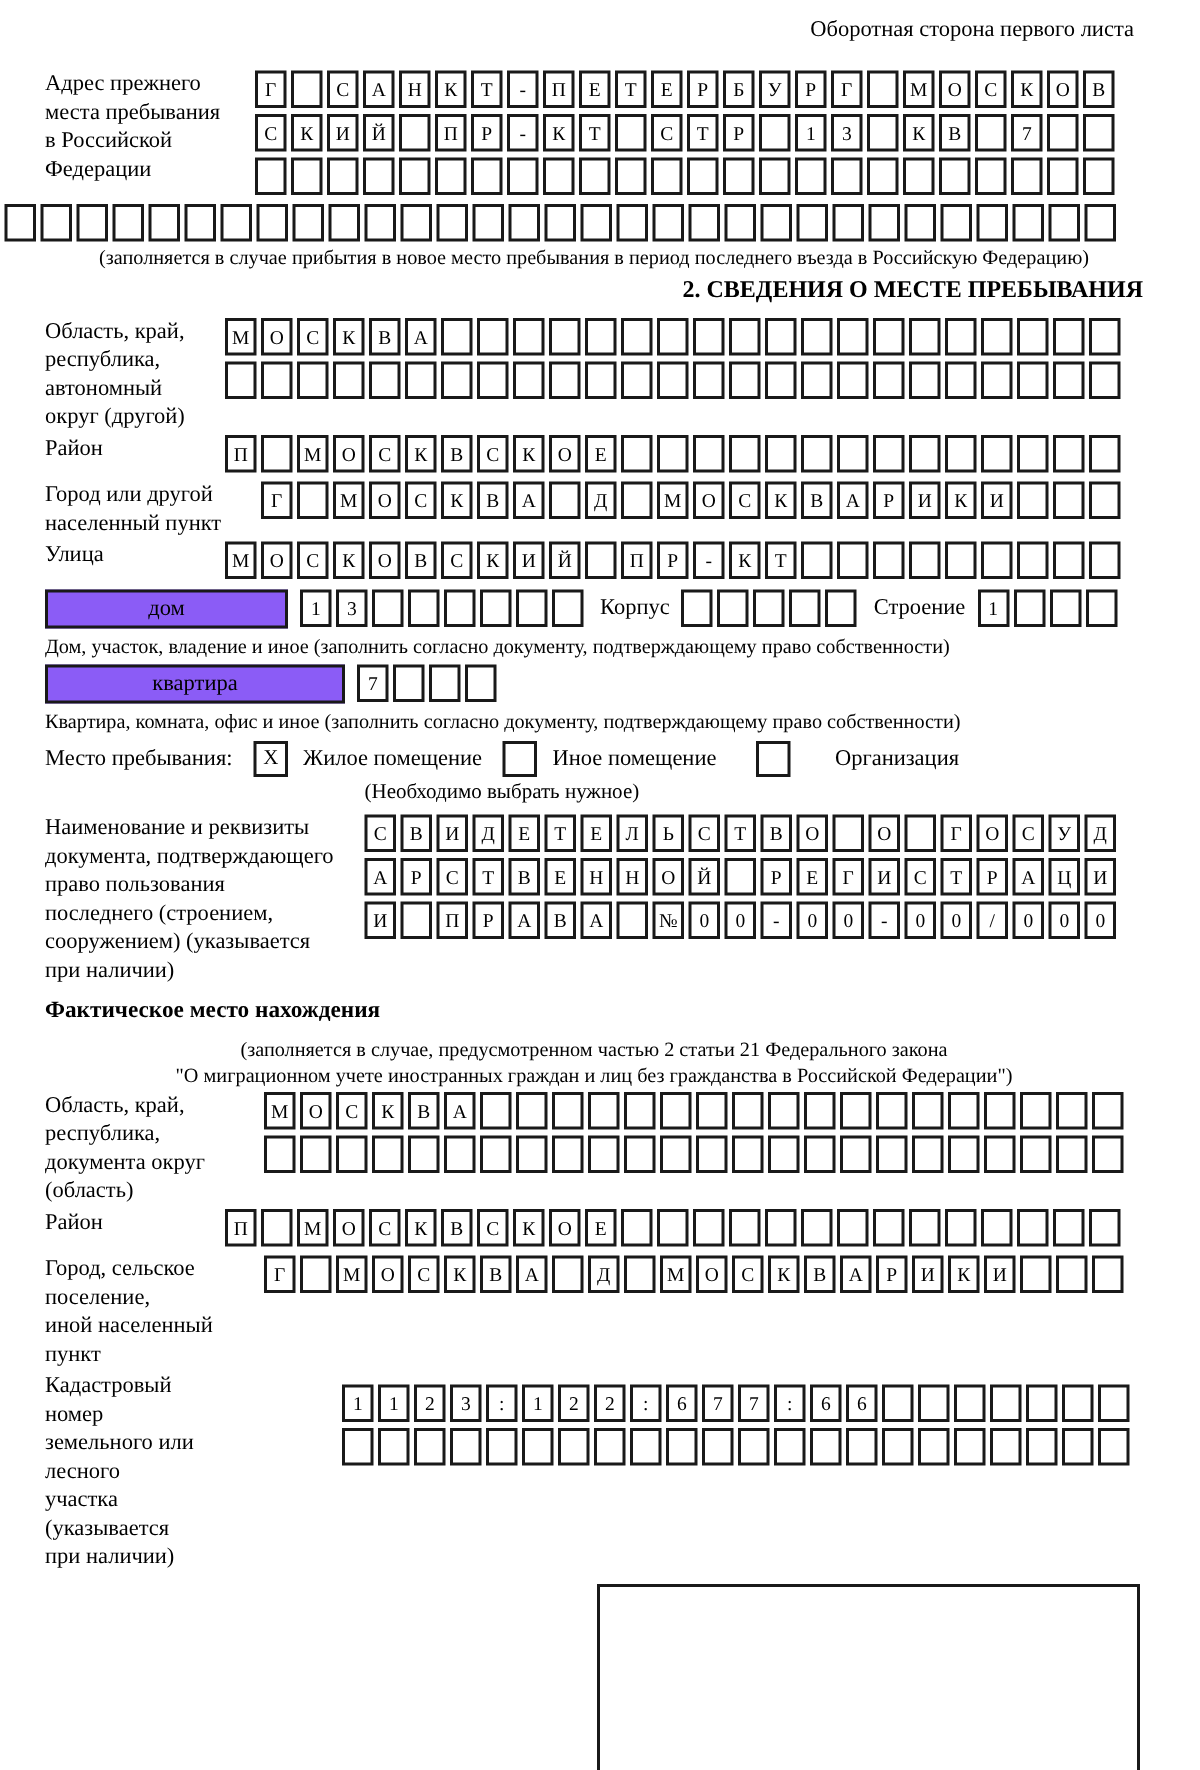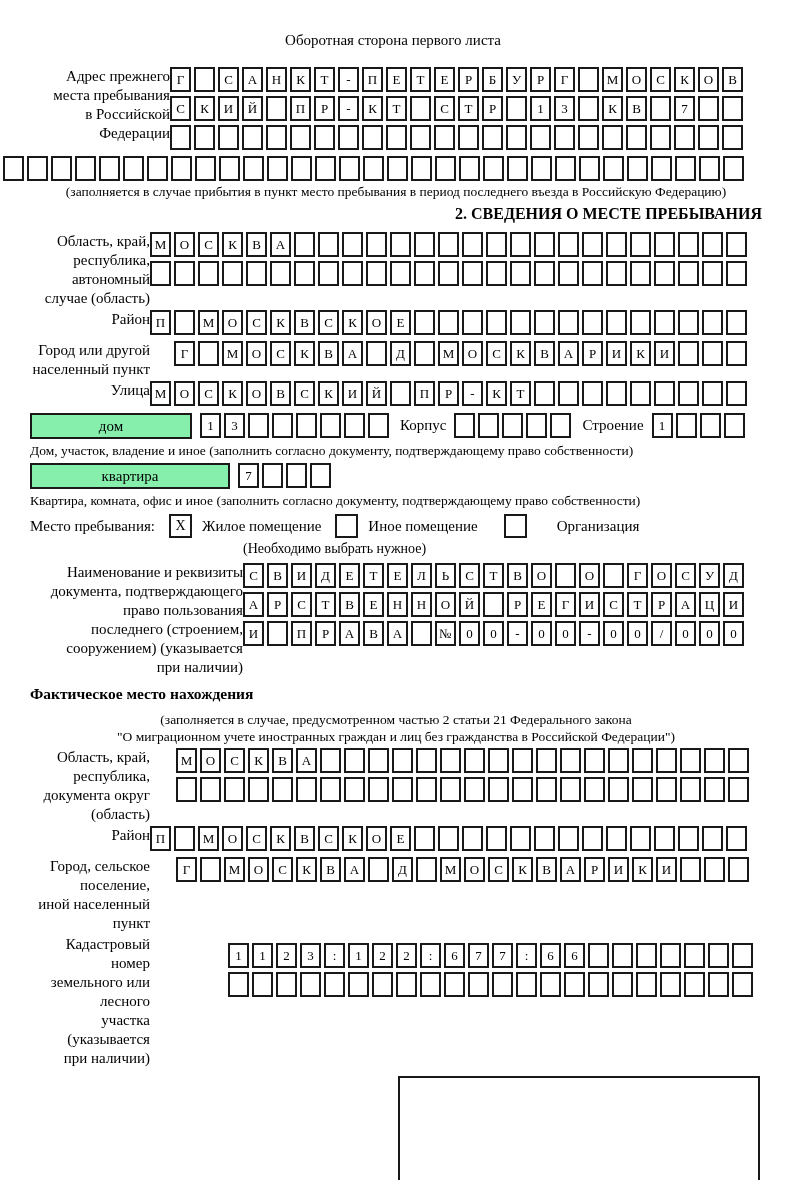--- a/index.html
+++ b/index.html
@@ -1,36 +1,36 @@
 <!DOCTYPE html>
 <html><head>
 <meta charset="utf-8">
 <style>
   html,body{margin:0;padding:0;background:#fff;}
   body{width:800px;height:1180px;overflow:hidden;color:#000;
        font-family:"Liberation Serif","DejaVu Serif",serif;}
   .page{position:relative;box-sizing:border-box;padding:12px 38px 0 30px;height:100%;}
-  .hdr{text-align:center;font-size:15px;padding-right:6px;margin-bottom:18px;margin-top:20px;}
+  .hdr{text-align:right;font-size:15px;padding-right:6px;margin-bottom:18px;}
   .group{display:flex;align-items:flex-start;margin-bottom:2px;}
-  .lbl{font-size:15px;line-height:19px;flex-shrink:0;text-align:right;}
+  .lbl{font-size:15px;line-height:19px;flex-shrink:0;}
   .w140{width:140px;}.w120{width:120px;}.w213{width:213px;}
   .rows{flex:1;}
   .boxrow{white-space:nowrap;margin-bottom:4px;height:25px;}
   .boxrow.inline{display:inline-block;margin-bottom:0;}
   .cell{display:inline-block;box-sizing:content-box;width:17px;height:21px;border:2px solid #191919;
         margin-right:3px;text-align:center;font-size:13px;line-height:21px;vertical-align:top;background:#fff;}
   .ind24{margin-left:24px;}.ind26{margin-left:26px;}.ind78{margin-left:78px;}
   .fullrow{margin-left:-27px;margin-bottom:2px;}
   .note{font-size:13.5px;margin-bottom:3px;line-height:17px;}
   .center{text-align:center;}
   .sec-title{text-align:right;font-weight:bold;font-size:16px;margin:5px 0 9px;}
   .sub-title{text-align:left;font-weight:bold;font-size:15.5px;margin:8px 0 8px;}
   .houserow{display:flex;align-items:center;margin-bottom:3px;height:27px;}
   .longbox{border:2px solid #191919;height:22px;line-height:22px;text-align:center;font-size:15px;
-           margin-right:8px;flex-shrink:0;background:#86efac;}
+           margin-right:8px;flex-shrink:0;background:#8b5cf6;}
   .lw158{width:158px;}.lw196{width:196px;}
   .inlbl{font-size:15px;margin:0 8px;flex-shrink:0;}
   .stayrow{display:flex;align-items:center;margin-top:4px;height:26px;font-size:15px;}
   .cb{display:inline-block;box-sizing:content-box;width:19px;height:20px;border:2px solid #191919;
       text-align:center;line-height:20px;font-size:14px;background:#fff;}
   .cb1{margin-left:14px;}.cbl1{margin-left:10px;}
   .cb2{margin-left:14px;}.cbl2{margin-left:10px;}
   .cb3{margin-left:26px;}.cbl3{margin-left:30px;}
   .choose-note{font-size:14px;margin:2px 0 6px 213px;}
   .cad-rows{margin-top:8px;}
@@ -52,30 +52,30 @@
         <div class="ln">в Российской</div>
         <div class="ln">Федерации</div>
       </div>
     <div class="rows">
       <div class="boxrow"><span class="cell">Г</span><span class="cell"></span><span class="cell">С</span><span class="cell">А</span><span class="cell">Н</span><span class="cell">К</span><span class="cell">Т</span><span class="cell">-</span><span class="cell">П</span><span class="cell">Е</span><span class="cell">Т</span><span class="cell">Е</span><span class="cell">Р</span><span class="cell">Б</span><span class="cell">У</span><span class="cell">Р</span><span class="cell">Г</span><span class="cell"></span><span class="cell">М</span><span class="cell">О</span><span class="cell">С</span><span class="cell">К</span><span class="cell">О</span><span class="cell">В</span></div>
       <div class="boxrow"><span class="cell">С</span><span class="cell">К</span><span class="cell">И</span><span class="cell">Й</span><span class="cell"></span><span class="cell">П</span><span class="cell">Р</span><span class="cell">-</span><span class="cell">К</span><span class="cell">Т</span><span class="cell"></span><span class="cell">С</span><span class="cell">Т</span><span class="cell">Р</span><span class="cell"></span><span class="cell">1</span><span class="cell">3</span><span class="cell"></span><span class="cell">К</span><span class="cell">В</span><span class="cell"></span><span class="cell">7</span><span class="cell"></span><span class="cell"></span></div>
       <div class="boxrow"><span class="cell"></span><span class="cell"></span><span class="cell"></span><span class="cell"></span><span class="cell"></span><span class="cell"></span><span class="cell"></span><span class="cell"></span><span class="cell"></span><span class="cell"></span><span class="cell"></span><span class="cell"></span><span class="cell"></span><span class="cell"></span><span class="cell"></span><span class="cell"></span><span class="cell"></span><span class="cell"></span><span class="cell"></span><span class="cell"></span><span class="cell"></span><span class="cell"></span><span class="cell"></span><span class="cell"></span></div>
     </div>
   </div>
   <div class="boxrow fullrow"><span class="cell"></span><span class="cell"></span><span class="cell"></span><span class="cell"></span><span class="cell"></span><span class="cell"></span><span class="cell"></span><span class="cell"></span><span class="cell"></span><span class="cell"></span><span class="cell"></span><span class="cell"></span><span class="cell"></span><span class="cell"></span><span class="cell"></span><span class="cell"></span><span class="cell"></span><span class="cell"></span><span class="cell"></span><span class="cell"></span><span class="cell"></span><span class="cell"></span><span class="cell"></span><span class="cell"></span><span class="cell"></span><span class="cell"></span><span class="cell"></span><span class="cell"></span><span class="cell"></span><span class="cell"></span><span class="cell"></span></div>
-  <div class="note center">(заполняется в случае прибытия в пункт место пребывания в период последнего въезда в Российскую Федерацию)</div>
+  <div class="note center">(заполняется в случае прибытия в новое место пребывания в период последнего въезда в Российскую Федерацию)</div>
 
   <div class="sec-title">2. СВЕДЕНИЯ О МЕСТЕ ПРЕБЫВАНИЯ</div>
 
   <div class="group">
     <div class="lbl w120">
         <div class="ln">Область, край,</div>
         <div class="ln">республика,</div>
         <div class="ln">автономный</div>
-        <div class="ln">случае (область)</div>
+        <div class="ln">округ (другой)</div>
       </div>
     <div class="rows">
       <div class="boxrow"><span class="cell">М</span><span class="cell">О</span><span class="cell">С</span><span class="cell">К</span><span class="cell">В</span><span class="cell">А</span><span class="cell"></span><span class="cell"></span><span class="cell"></span><span class="cell"></span><span class="cell"></span><span class="cell"></span><span class="cell"></span><span class="cell"></span><span class="cell"></span><span class="cell"></span><span class="cell"></span><span class="cell"></span><span class="cell"></span><span class="cell"></span><span class="cell"></span><span class="cell"></span><span class="cell"></span><span class="cell"></span><span class="cell"></span></div>
       <div class="boxrow"><span class="cell"></span><span class="cell"></span><span class="cell"></span><span class="cell"></span><span class="cell"></span><span class="cell"></span><span class="cell"></span><span class="cell"></span><span class="cell"></span><span class="cell"></span><span class="cell"></span><span class="cell"></span><span class="cell"></span><span class="cell"></span><span class="cell"></span><span class="cell"></span><span class="cell"></span><span class="cell"></span><span class="cell"></span><span class="cell"></span><span class="cell"></span><span class="cell"></span><span class="cell"></span><span class="cell"></span><span class="cell"></span></div>
     </div>
   </div>
 
   <div class="group">
     <div class="lbl w120">Район</div>
     <div class="rows">

